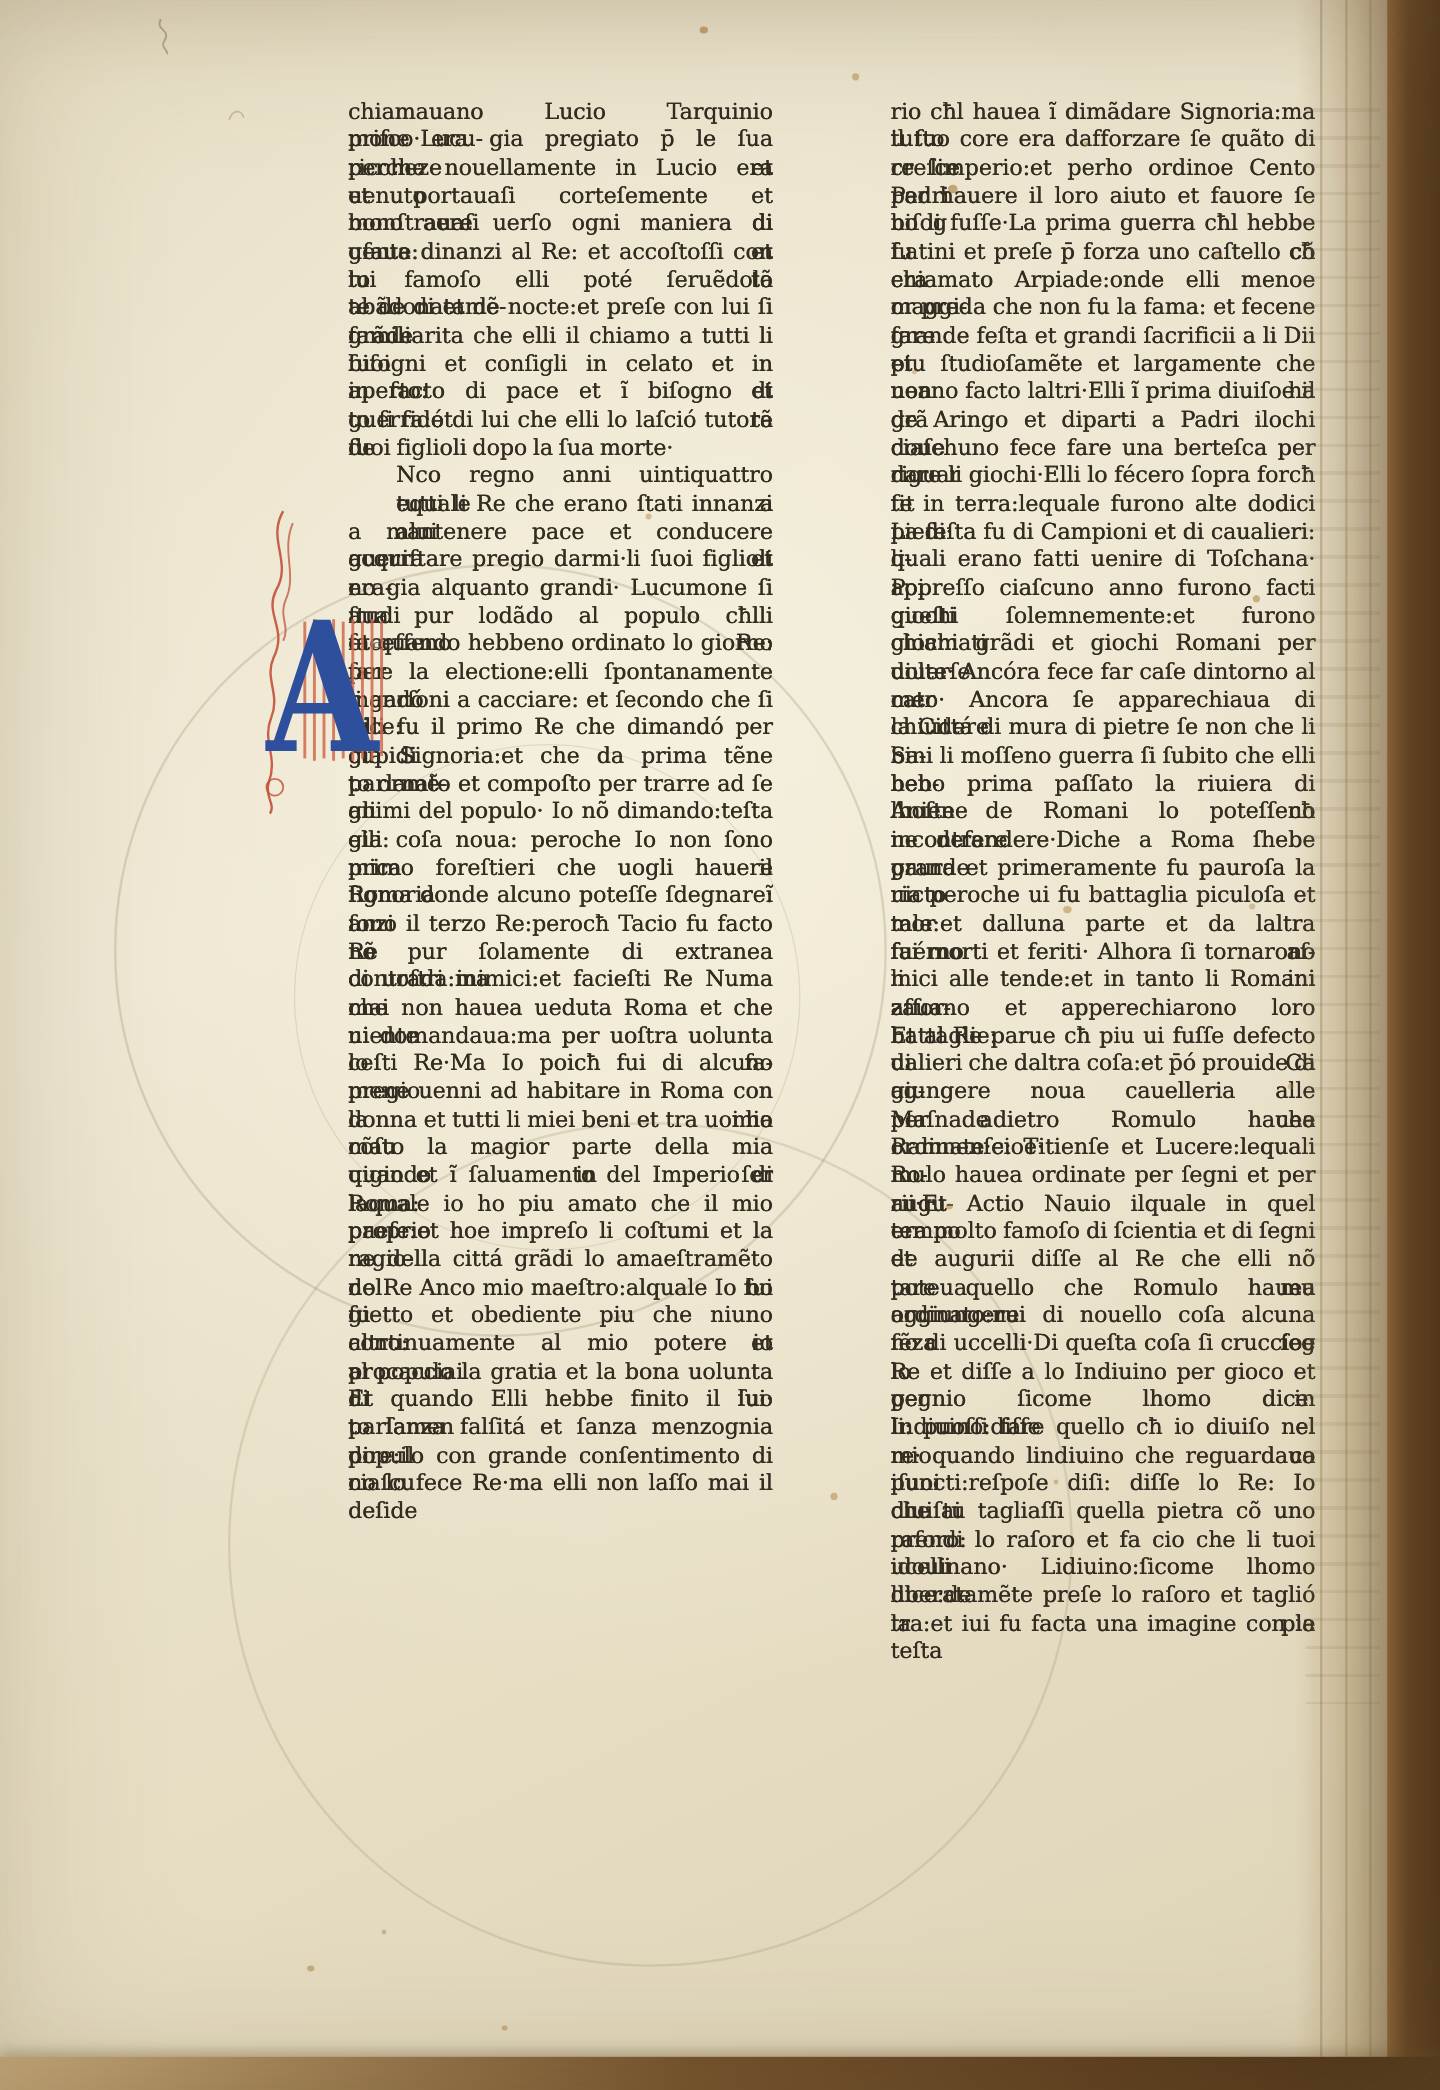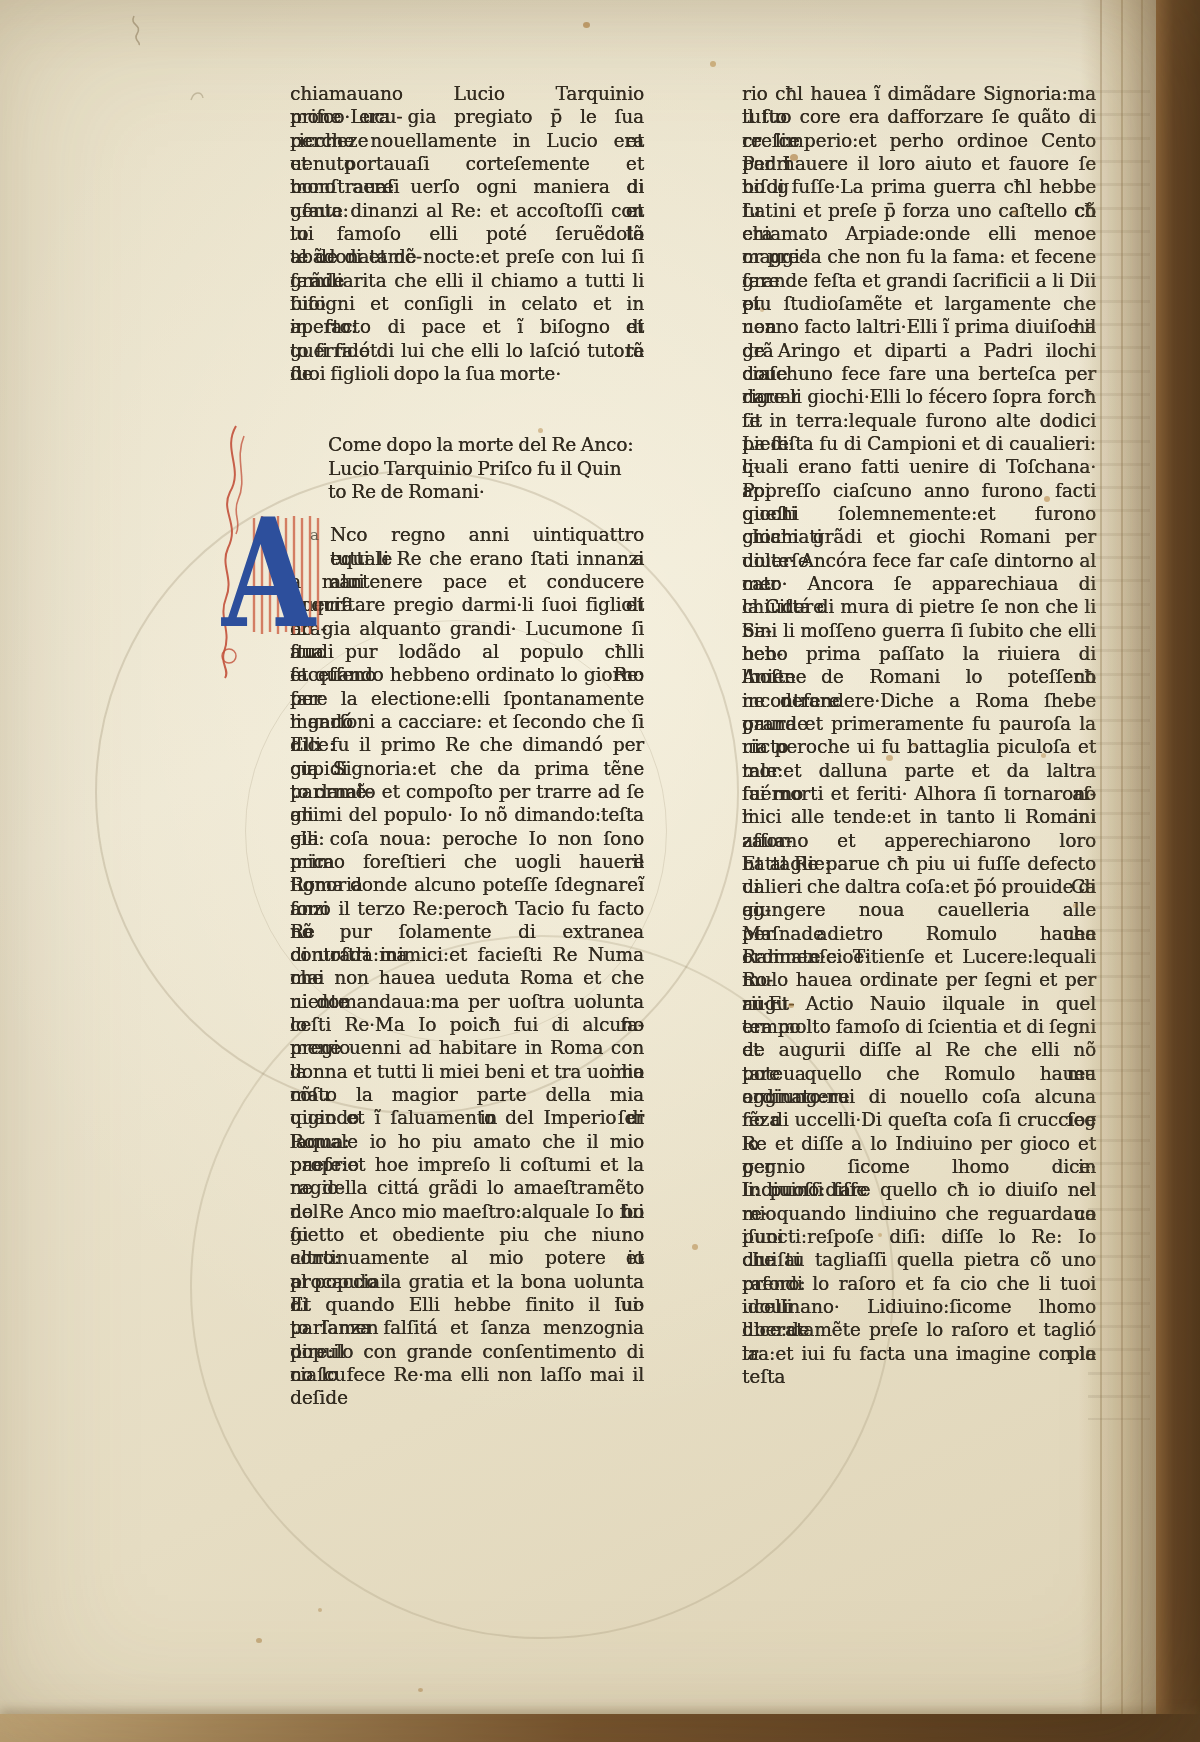--- a/index.html
+++ b/index.html
@@ -112,25 +112,20 @@
         <div class="ln">et portauaſi corteſemente et monſtrauaſi di</div>
         <div class="ln">bono aere uerſo ogni maniera di gente: et</div>
         <div class="ln">uſaua dinanzi al Re: et accoſtoſſi con lui tã</div>
         <div class="ln">to famoſo elli poté ſeruẽdolo abãdonatamẽ-</div>
         <div class="ln">te de di et de nocte:et preſe con lui ſi grãde</div>
         <div class="ln">familiarita che elli il chiamo a tutti li ſuoi</div>
         <div class="ln">biſogni et conſigli in celato et in aperto: et</div>
         <div class="ln">in facto di pace et ĩ biſogno di guerra:et tã</div>
         <div class="ln">to ſi fidó di lui che elli lo laſció tutore de</div>
         <div class="ln ln-short">ſuoi figlioli dopo la ſua morte·</div>
-      </div>
-    <div class="heading">
-        <div class="ln">Come dopo la morte del Re Anco:</div>
-        <div class="ln">Lucio Tarquinio Priſco fu il Quin</div>
-        <div class="ln ln-short">to Re de Romani·</div>
       </div>
     <div class="para">
         <div class="ln ind">Nco regno anni uintiquattro equale a</div>
         <div class="ln ind">tutti li Re che erano ſtati innanzi alui</div>
         <div class="ln">a mantenere pace et conducere guerra et</div>
         <div class="ln">acquiſtare pregio darmi·li ſuoi figlioli era-</div>
         <div class="ln">no gia alquanto grandi· Lucumone ſi ſtudi</div>
         <div class="ln">aua pur lodãdo al populo cħlli faceſſeno Re:</div>
         <div class="ln">et quando hebbeno ordinato lo giorno per</div>
         <div class="ln">fare la electione:elli ſpontanamente mandó</div>

